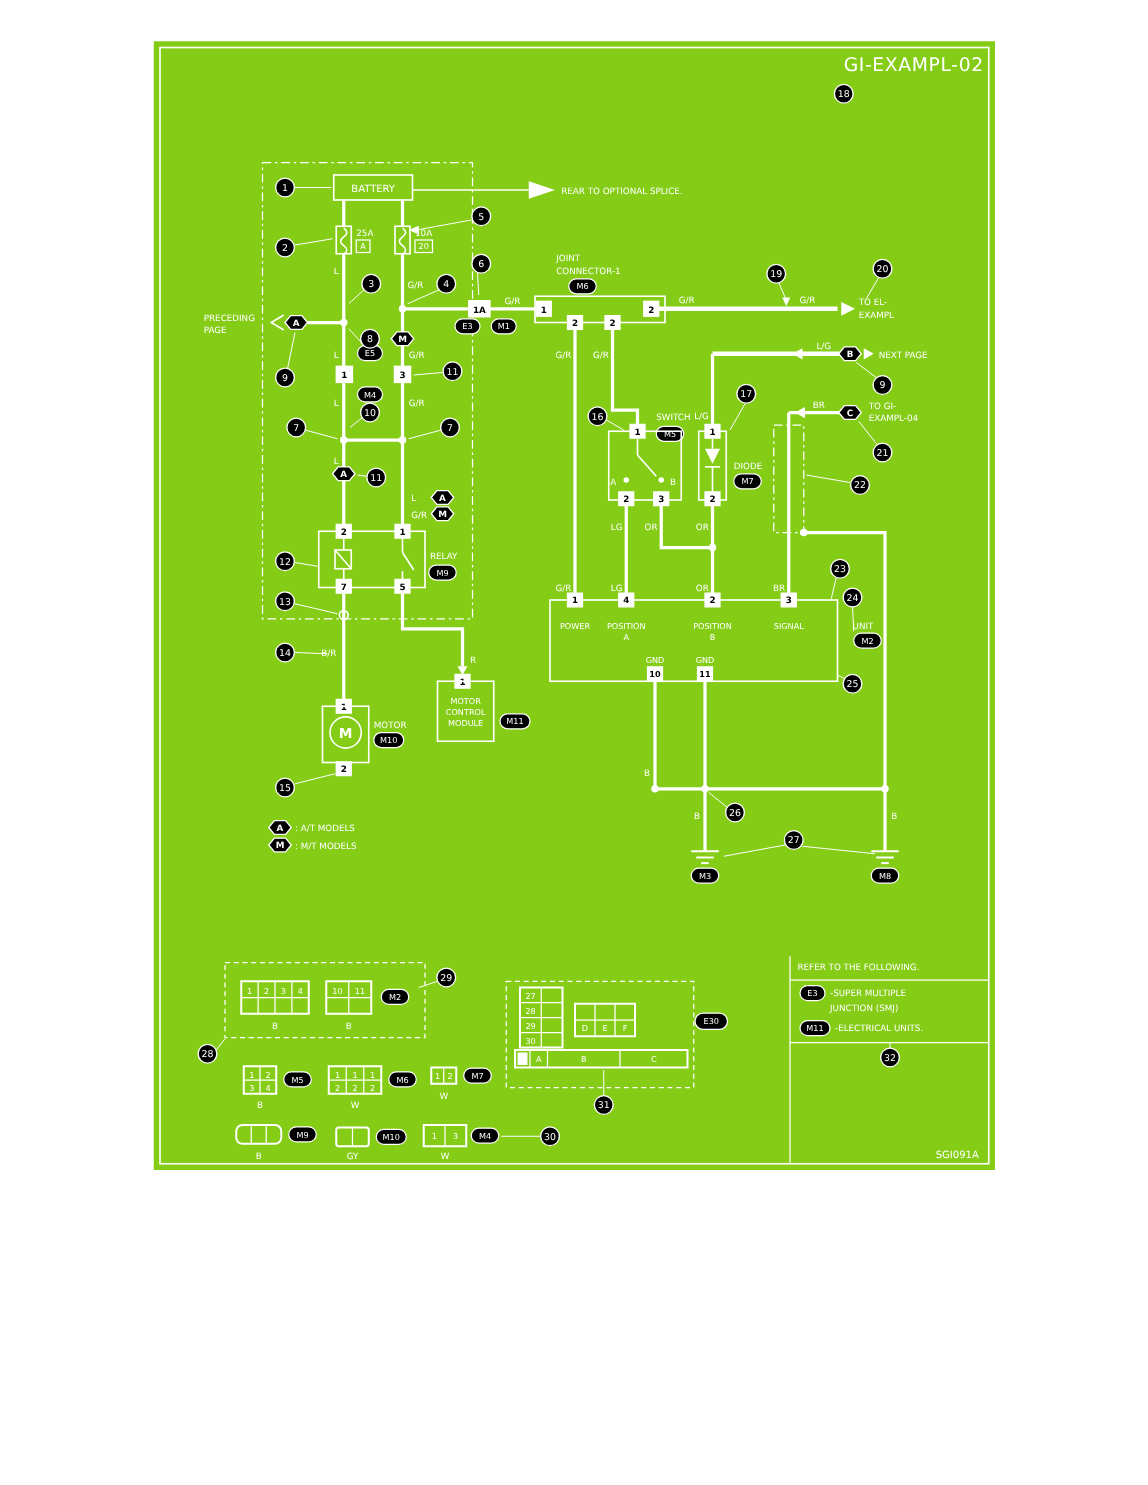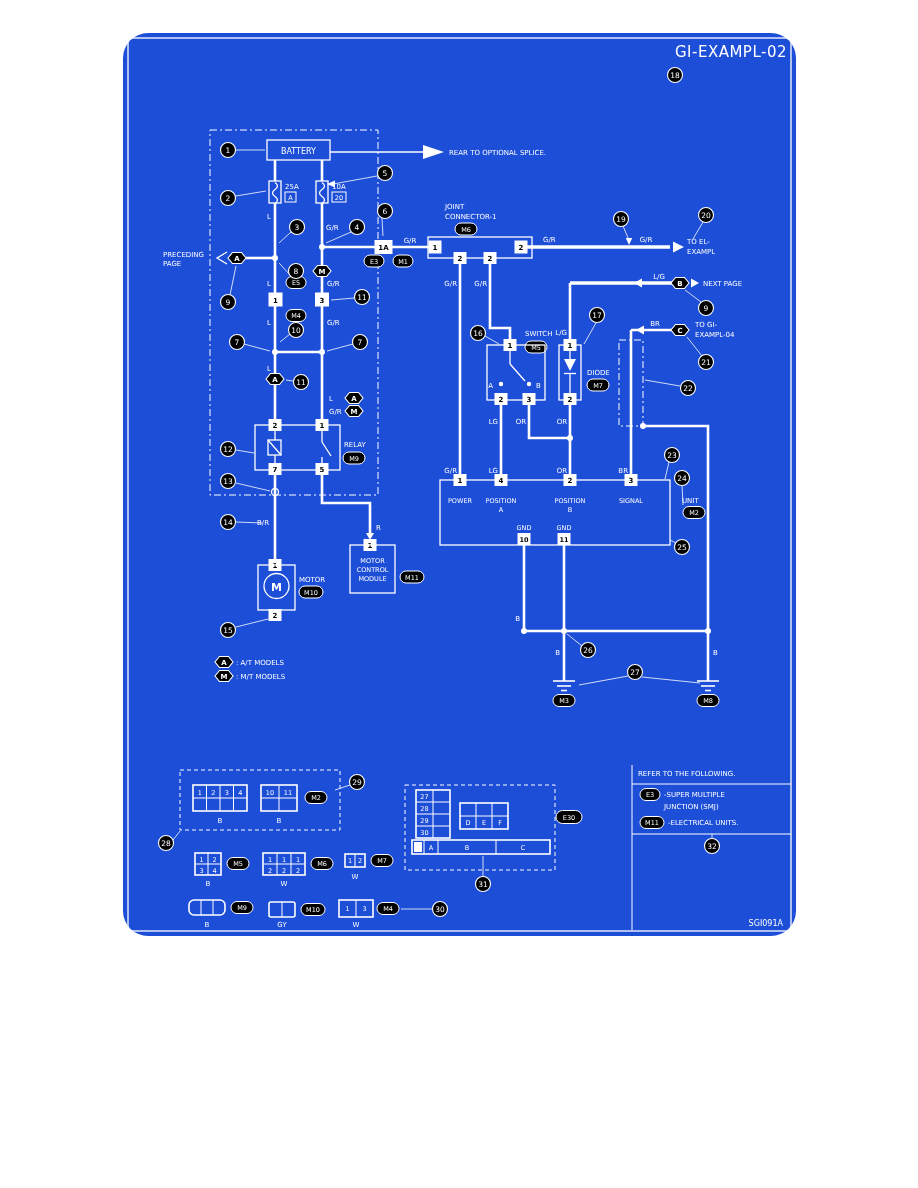--- a/index.html
+++ b/index.html
@@ -1,18 +1,18 @@
 <!DOCTYPE html>
 <html><head>
 <meta charset="utf-8">
 <style>
   html,body{margin:0;padding:0;background:#ffffff;}
   .page{position:relative;width:918px;height:1188px;background:#ffffff;overflow:hidden;
         font-family:"DejaVu Sans","Liberation Sans",sans-serif;}
-  .panel{position:absolute;left:123px;top:33px;width:673px;height:903px;background:#1d4ed8;border-radius:25px;}
+  .panel{position:absolute;left:123px;top:33px;width:673px;height:903px;background:#84cc16;}
   svg{display:block;}
   svg text{fill:#ffffff;font-family:"DejaVu Sans","Liberation Sans",sans-serif;}
   .t65{font-size:6.5px}.t7{font-size:7px}.t8{font-size:8px}
   .t11{font-size:11px;font-weight:bold}
   .t15{font-size:15px;letter-spacing:.5px}
   .mid{text-anchor:middle}.end{text-anchor:end}
   .w{stroke:#ffffff;fill:none;stroke-width:2.6}
   .wth{stroke:#ffffff;fill:none;stroke-width:3.5}
   .w1{stroke:#ffffff;fill:none;stroke-width:1.3}
   .w15{stroke:#ffffff;fill:none;stroke-width:1.6}

